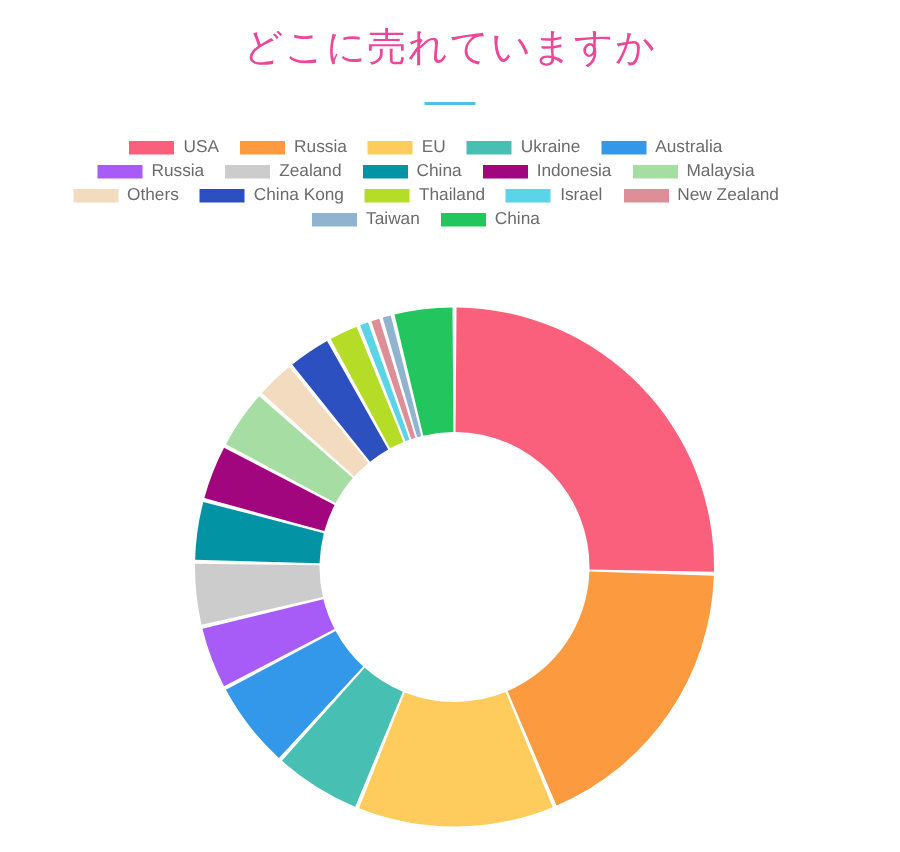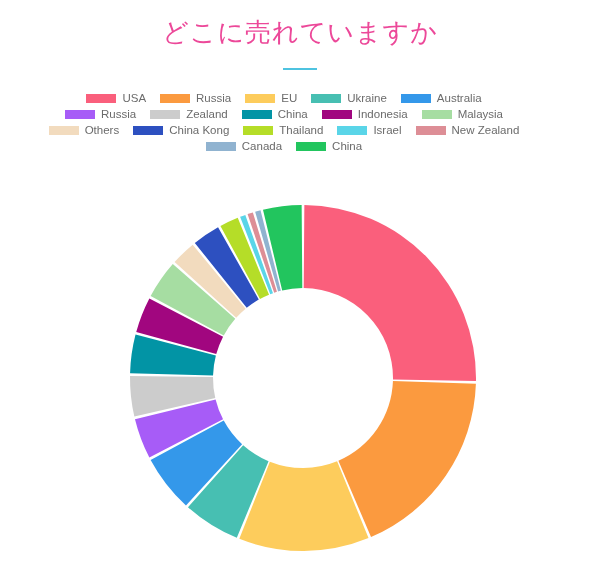--- a/index.html
+++ b/index.html
@@ -161,21 +161,21 @@
           <span class="legend-label">Israel</span>
         </div>
         <div class="legend-item">
           <span class="legend-swatch" style="background: rgb(221, 142, 150);"></span>
           <span class="legend-label">New Zealand</span>
         </div>
       </div>
       <div class="legend-row">
         <div class="legend-item">
           <span class="legend-swatch" style="background: rgb(144, 179, 208);"></span>
-          <span class="legend-label">Canada</span>
+          <span class="legend-label">Taiwan</span>
         </div>
         <div class="legend-item">
           <span class="legend-swatch" style="background: rgb(34, 197, 94);"></span>
           <span class="legend-label">China</span>
         </div>
       </div>
     </div>
 
   <div class="donut-wrap">
     <svg class="donut" id="donut-svg" width="600" height="380" viewBox="0 0 600 380">

